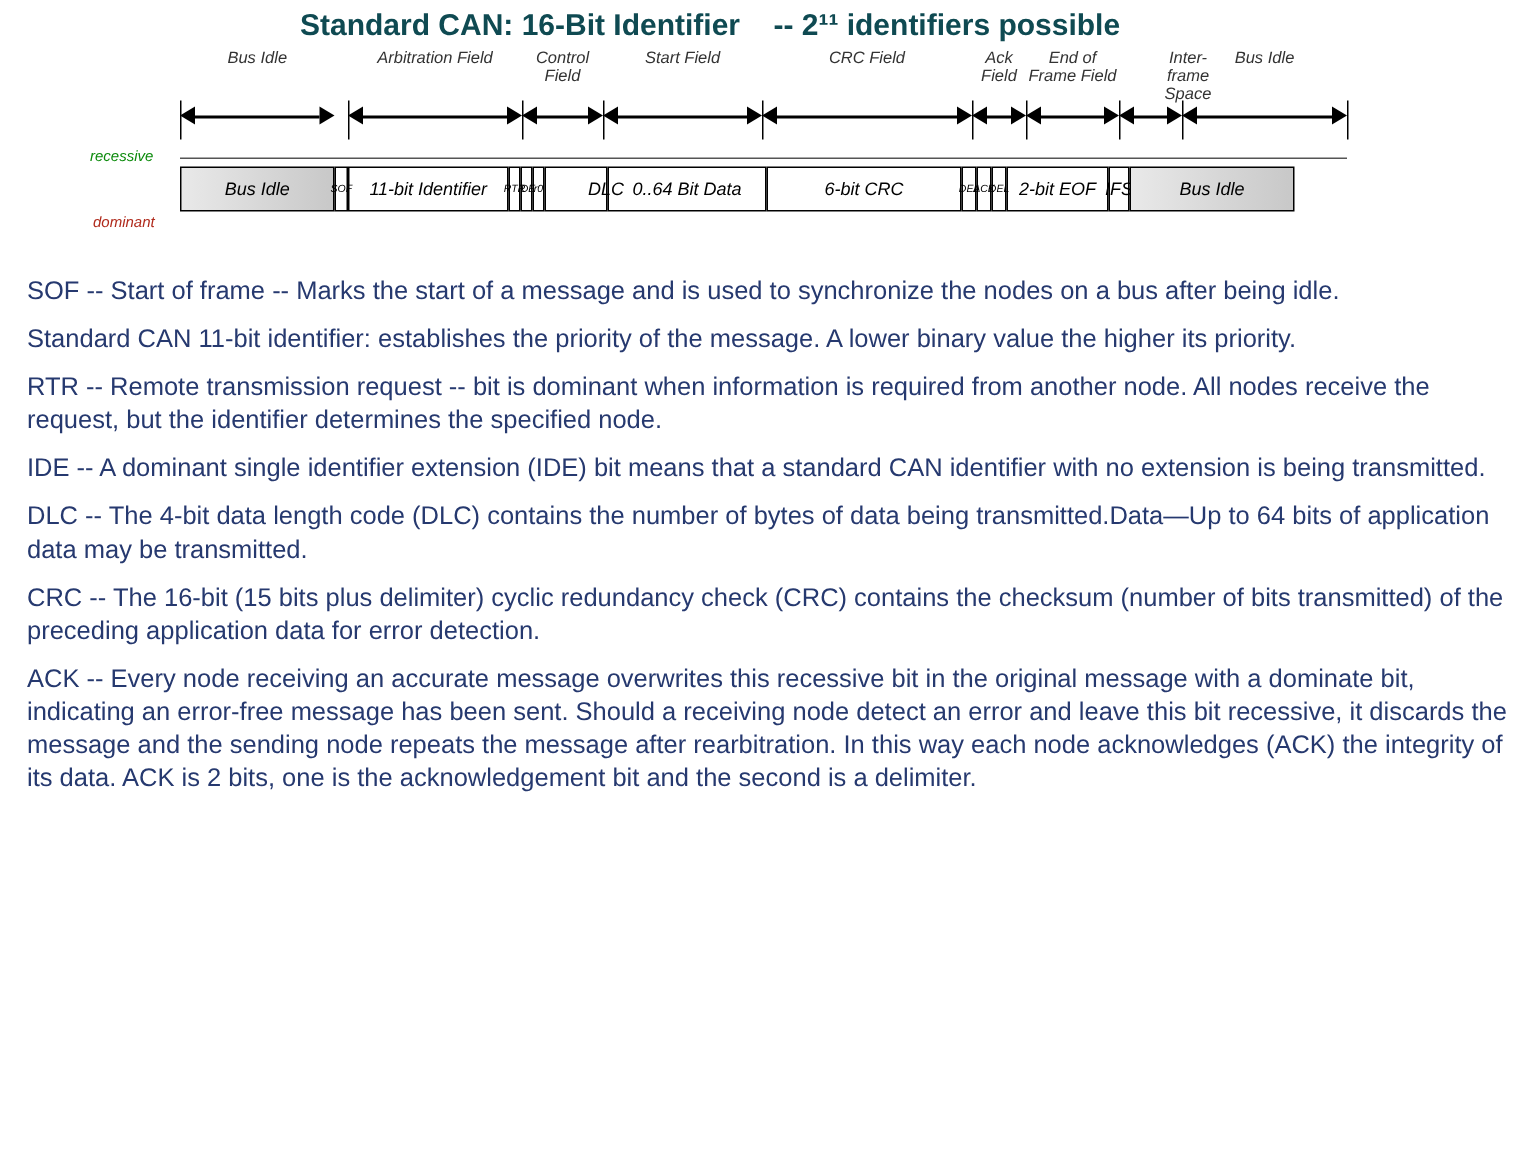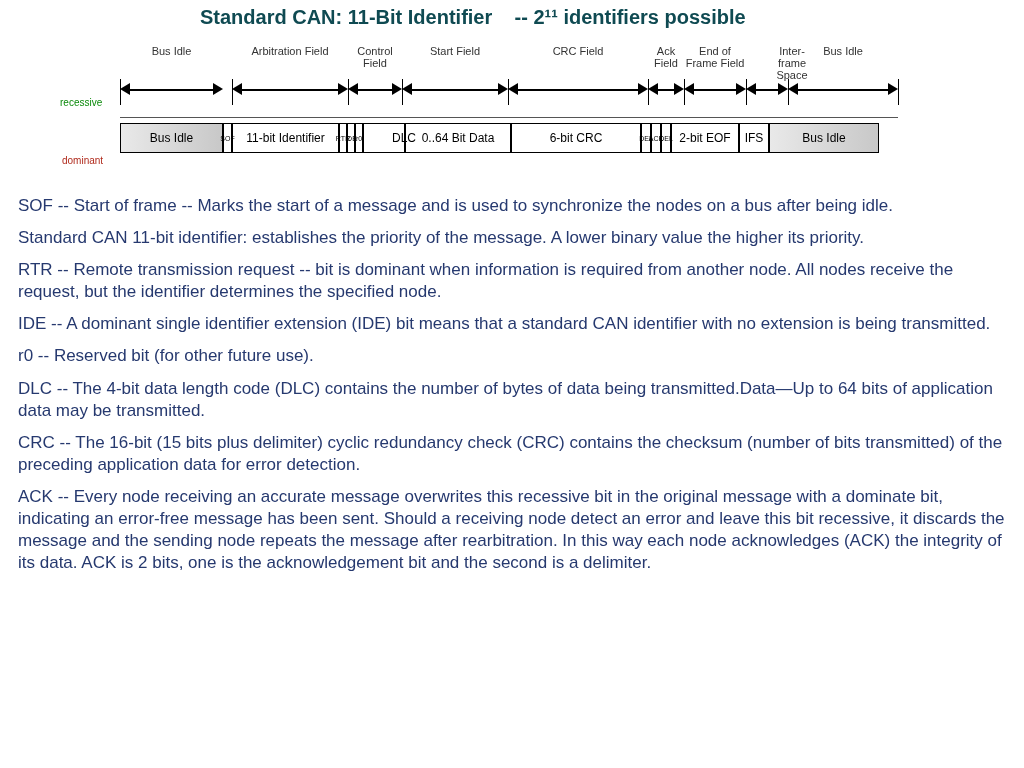--- a/index.html
+++ b/index.html
@@ -1,47 +1,47 @@
 <!DOCTYPE html>
 <html><head>
 <meta charset="utf-8">
 <style>
   html,body{margin:0;padding:0;width:1024px;height:768px;background:#fff;
             font-family:Verdana,Geneva,sans-serif;color:#1f3a6b;}
   .title{font-weight:bold;font-size:20px;color:#0f4a52;text-align:left;
          padding:6px 0 4px 200px;}
   
-  .diagram{position:relative;width:900px;height:140px;margin:12px auto 6px auto;}
+  .diagram{position:relative;width:900px;height:140px;margin:0 auto 6px auto;font-style:italic;}
   .region-labels{position:absolute;top:0;left:0;right:0;height:34px;}
   .region-label{position:absolute;top:0;font-size:11px;color:#333;text-align:center;}
   .arrow-row{position:absolute;top:36px;left:0;right:0;height:18px;}
   .arrow{position:absolute;top:8px;height:2px;background:#000;}
   .arrL,.arrR{position:absolute;top:2px;border-top:6px solid transparent;
               border-bottom:6px solid transparent;}
   .arrL{border-right:10px solid #000;}
   .arrR{border-left:10px solid #000;}
   .tick{position:absolute;top:34px;width:1px;height:26px;background:#000;}
   .level{position:absolute;font-size:10px;}
-  .recessive{color:#0a8a0a;top:52px;left:-2px;}
+  .recessive{color:#0a8a0a;top:66px;left:-2px;}
   .dominant{color:#b02a1c;top:110px;left:0;}
   .field-row{position:absolute;top:78px;left:58px;right:0;height:30px;
              display:flex;align-items:stretch;}
   .fld{border:1px solid #000;display:flex;align-items:center;justify-content:center;
        font-size:12px;color:#000;text-align:center;box-sizing:border-box;}
   .idle{background:linear-gradient(90deg,#e9e9e9,#c8c8c8);}
   .thin{font-size:7px;line-height:7px;padding:0 1px;writing-mode:horizontal-tb;}
   .thin span{display:block;}
   
   .para{font-size:17px;line-height:1.3;color:#26396f;padding:4px 18px 6px 18px;}
 </style>
 </head>
 <body>
 
 <div class="title">
-  <span>Standard CAN: 11-Bit Identifier</span>
+  <span>Standard CAN: 16-Bit Identifier</span>
   &nbsp;&nbsp;
   <span>-- 2¹¹ identifiers possible</span>
 </div>
 
 <div class="diagram">
   <div class="region-labels" id="region-labels">
       <div class="region-label" style="left: 58px; width: 103px;">Bus Idle</div>
       <div class="region-label" style="left: 170px; width: 116px; text-align: center;">Arbitration Field</div>
       <div class="region-label" style="left: 286px; width: 54px;">Control Field</div>
       <div class="region-label" style="left: 340px; width: 106px;">Start Field</div>
@@ -117,37 +117,36 @@
         <span>A</span>
         <span>C</span>
         <span>K</span>
       </div>
       <div class="fld thin" style="width: 10px;">
         <span>D</span>
         <span>E</span>
         <span>L</span>
       </div>
       <div class="fld" style="width: 68px;">2-bit EOF</div>
-      <div class="fld" style="width: 30px;">IFS</div>
+      <div class="fld" style="width: 14px;">IFS</div>
       <div class="fld idle" style="width: 110px;">Bus Idle</div>
     </div>
 <div class="tick" style="left: 58px;"></div>
     <div class="tick" style="left: 170px;"></div>
     <div class="tick" style="left: 286px;"></div>
     <div class="tick" style="left: 340px;"></div>
     <div class="tick" style="left: 446px;"></div>
     <div class="tick" style="left: 586px;"></div>
     <div class="tick" style="left: 622px;"></div>
     <div class="tick" style="left: 684px;"></div>
     <div class="tick" style="left: 726px;"></div>
     <div class="tick" style="left: 836px;"></div>
   </div>
 
 <div id="paras">
     <div class="para">SOF -- Start of frame -- Marks the start of a message and is used to synchronize the nodes on a bus after being idle.</div>
     <div class="para">Standard CAN 11-bit identifier: establishes the priority of the message. A lower binary value the higher its priority.</div>
     <div class="para">RTR -- Remote transmission request -- bit is dominant when information is required from another node. All nodes receive the request, but the identifier determines the specified node.</div>
     <div class="para">IDE -- A dominant single identifier extension (IDE) bit means that a standard CAN identifier with no extension is being transmitted.</div>
-    <div class="para">r0  -- Reserved bit (for other future use).</div>
     <div class="para">DLC -- The 4-bit data length code (DLC) contains the number of bytes of data being transmitted.Data—Up to 64 bits of application data may be transmitted.</div>
     <div class="para">CRC -- The 16-bit (15 bits plus delimiter) cyclic redundancy check (CRC) contains the checksum (number of bits transmitted) of the preceding application data for error detection.</div>
     <div class="para">ACK -- Every node receiving an accurate message overwrites this recessive bit in the original message with a dominate bit, indicating an error-free message has been sent. Should a receiving node detect an error and leave this bit recessive, it discards the message and the sending node repeats the message after rearbitration. In this way each node acknowledges (ACK) the integrity of its data. ACK is 2 bits, one is the acknowledgement bit and the second is a delimiter.</div>
   </div>
 
 </body></html>

